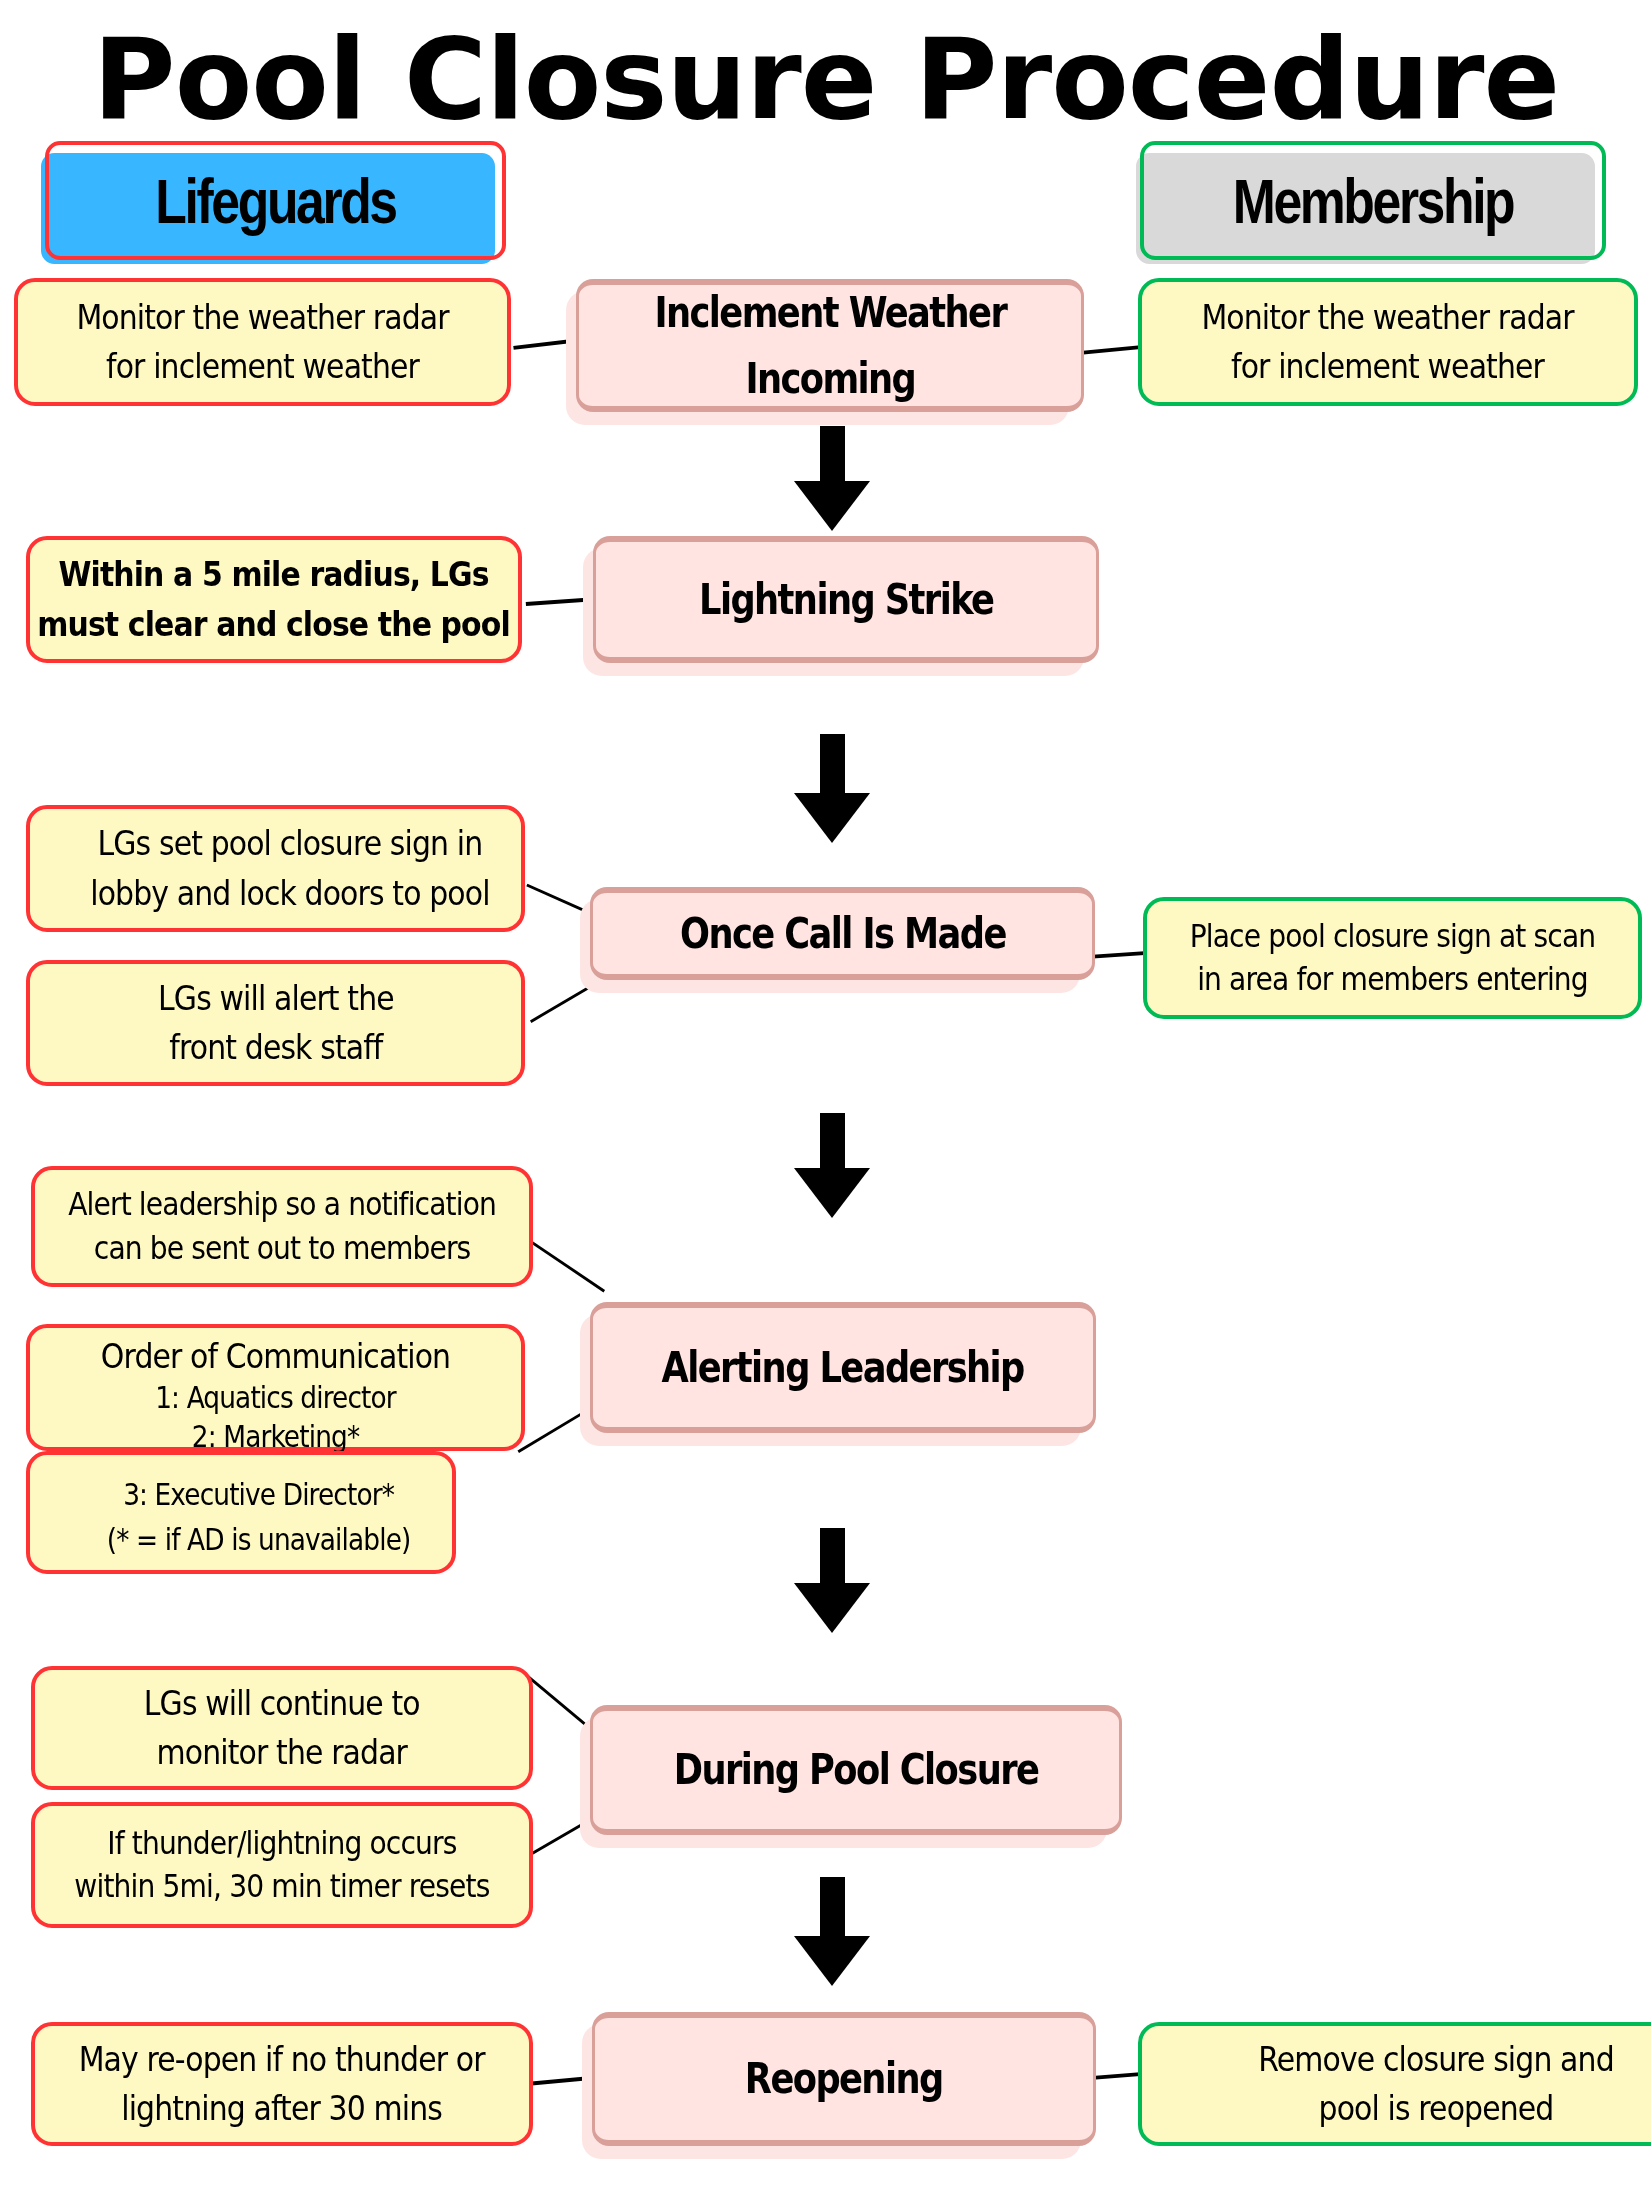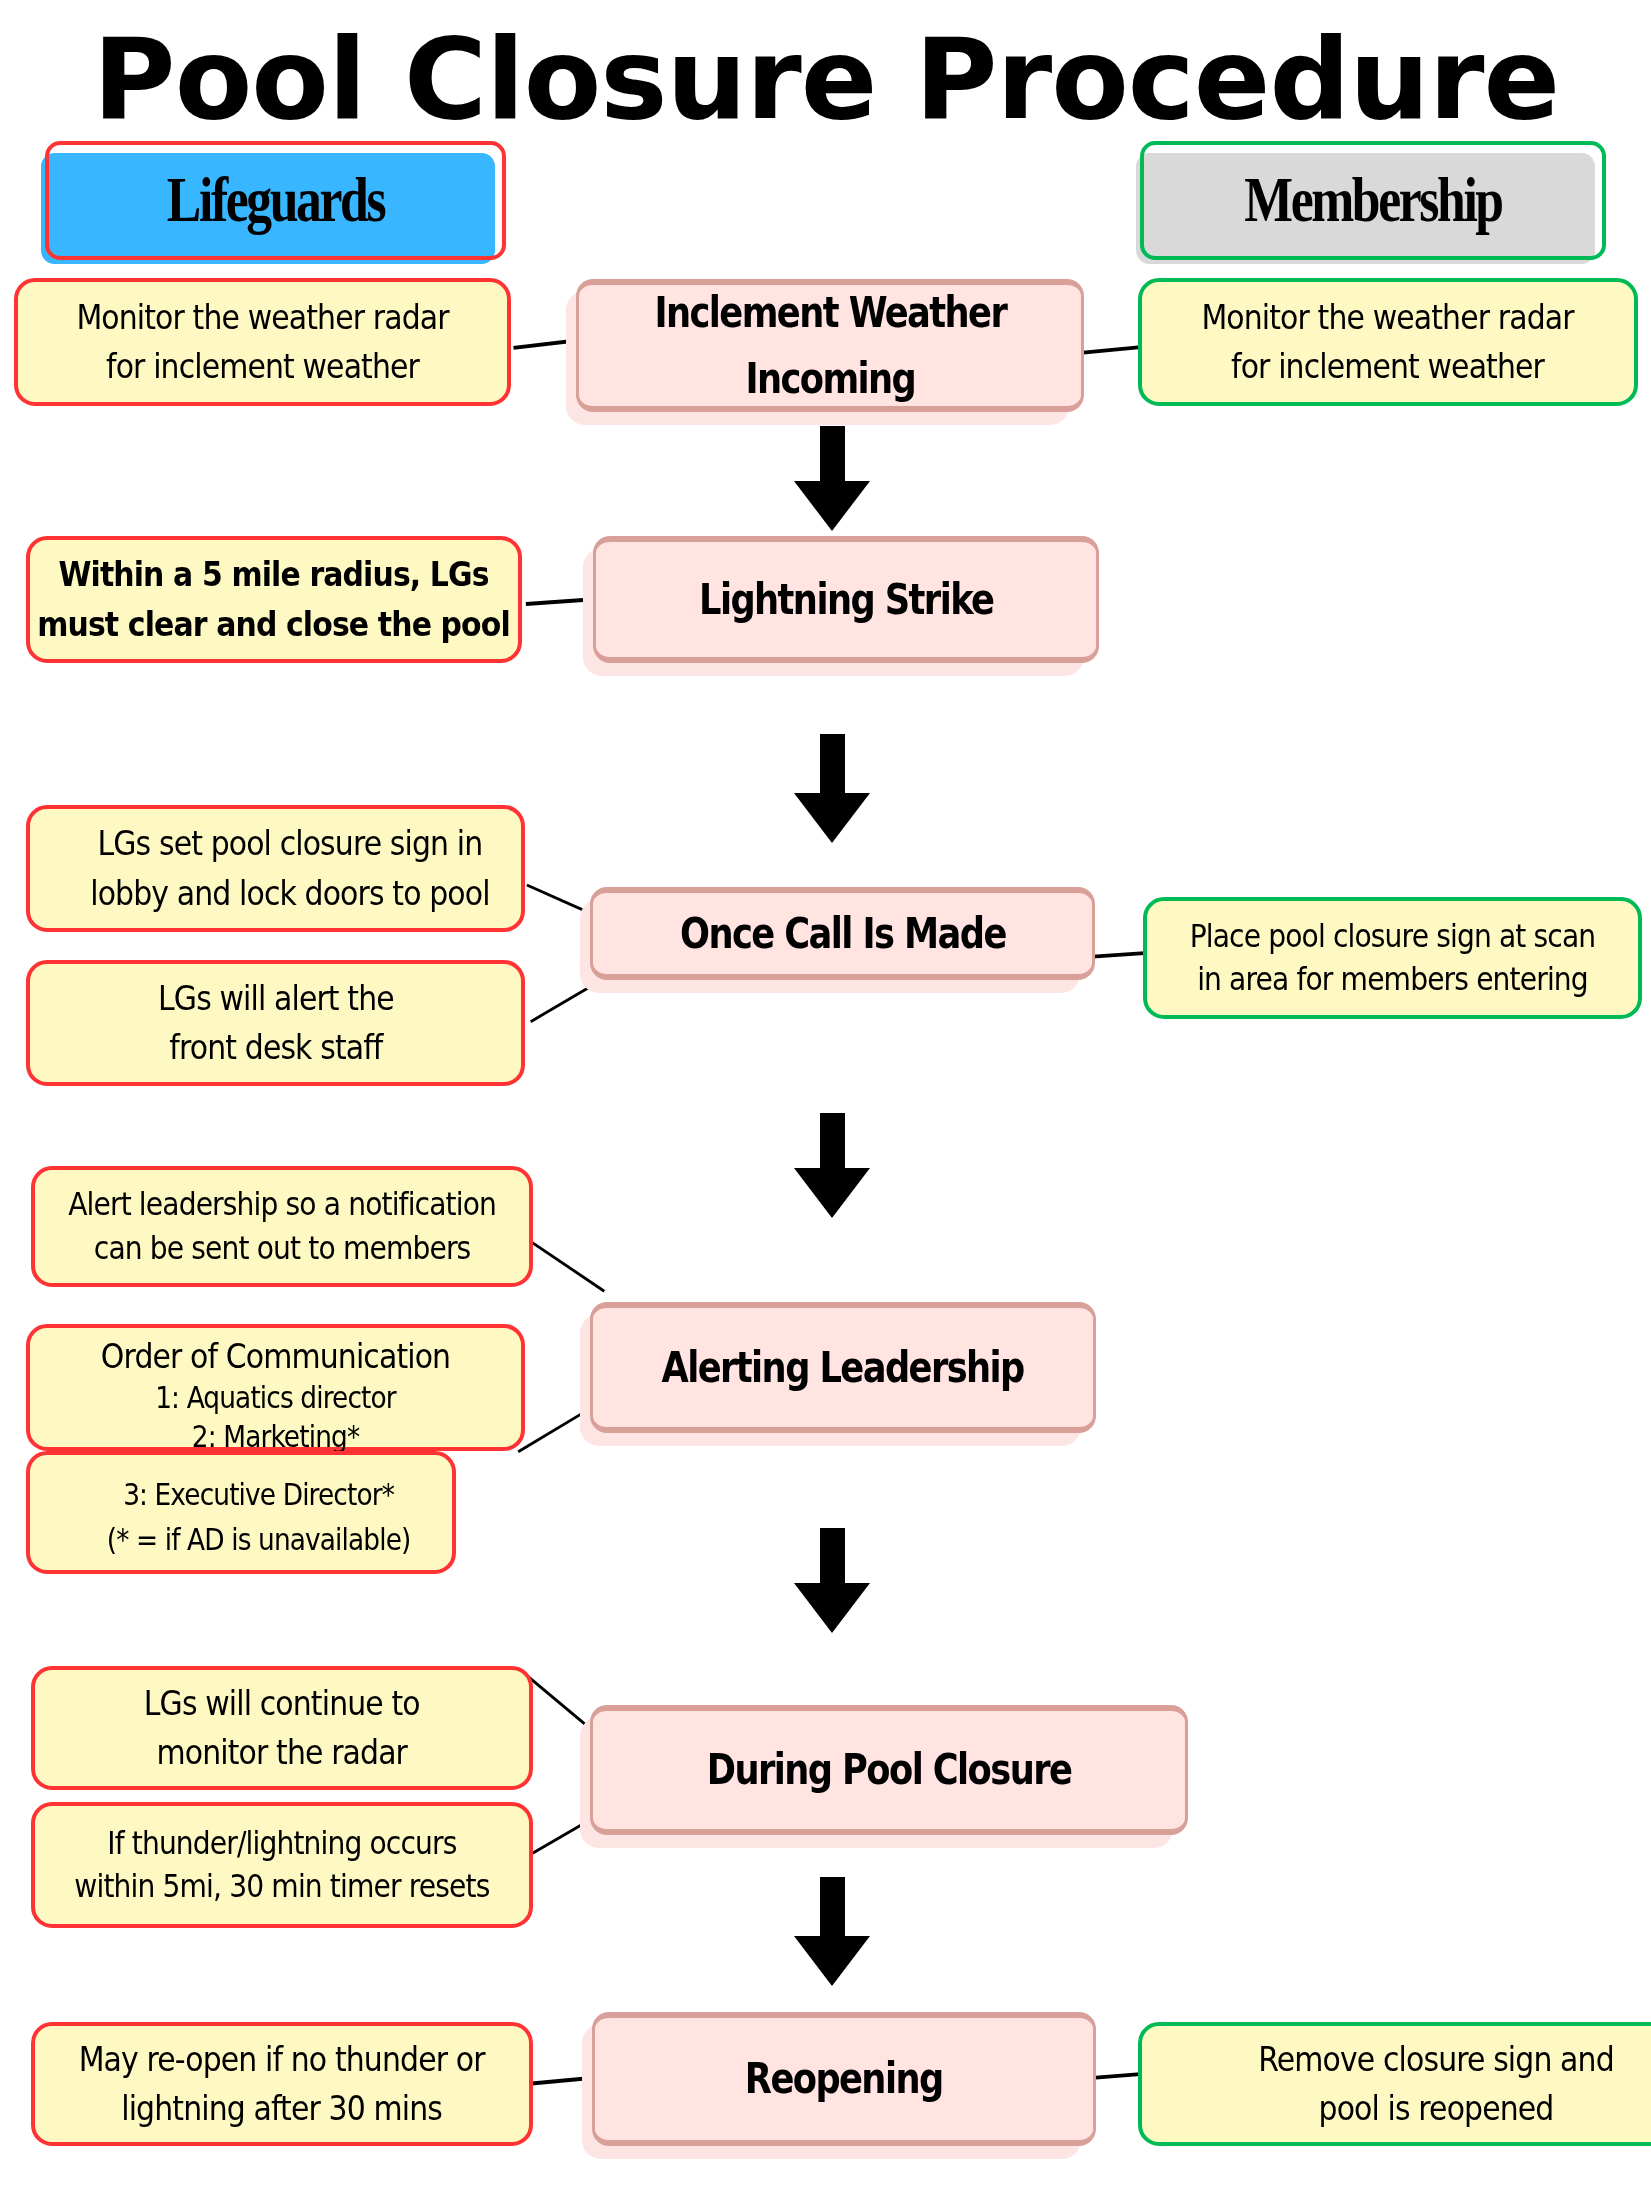--- a/index.html
+++ b/index.html
@@ -2,21 +2,21 @@
 <html><head>
 <meta charset="utf-8">
 <style>
   html, body { margin: 0; padding: 0; background: #ffffff; }
   body { width: 1652px; height: 2202px; position: relative; overflow: hidden;
          font-family: "DejaVu Sans", sans-serif; color: #000; }
   .title { position: absolute; left: 0; width: 1652px; top: 17px; text-align: center;
            font-family: "DejaVu Sans", sans-serif; font-weight: bold; font-size: 113px;
            letter-spacing: -1px; line-height: 1.1; }
   .hdr { position: absolute; box-sizing: border-box; display: flex; align-items: center; justify-content: center;
-         font-family: Liberation Serif, serif; font-weight: bold; font-size: 63px;
+         font-family: Liberation Sans, sans-serif; font-weight: bold; font-size: 63px;
          letter-spacing: -2.9px; }
   .hdr .fill { position: absolute; border-radius: 13.4px; z-index: 0; }
   .hdr .border { position: absolute; inset: 0; border-radius: 15.3px; border: 4.8px solid; z-index: 1; }
   .hdr span { position: relative; z-index: 2; transform: scaleX(0.82); display: inline-block; }
 
   .box { position: absolute; box-sizing: border-box; background: #fef9c3; border-radius: 21px;
          display: flex; align-items: center; justify-content: center; text-align: center;
          font-family: "DejaVu Sans", sans-serif; font-size: 34px; line-height: 1.45; letter-spacing: -1px; }
   .box.red { border: 4.8px solid #ff3333; }
   .box.green { border: 4.8px solid #00bb55; }
@@ -188,21 +188,21 @@
       <div>LGs will continue to</div>
       <div>monitor the radar</div>
     </div>
 </div>
 <div class="box red small" style="left:31px; top:1802px; width:502px; height:126px;">
   <div class="txt">
       <div>If thunder/lightning occurs</div>
       <div>within 5mi, 30 min timer resets</div>
     </div>
 </div>
-<div class="step" style="left:590px; top:1705px; width:598px; height:130px;">
+<div class="step" style="left:590px; top:1705px; width:532px; height:130px;">
   <div class="shadow"></div>
   <div class="panel">
       <div class="label">
         <div>During Pool Closure</div>
       </div>
     </div>
 </div>
 
 <div class="arrow" style="left:794px; top:1877px; height:106px;">
   <div class="shaft" style="height:61px;"></div>

